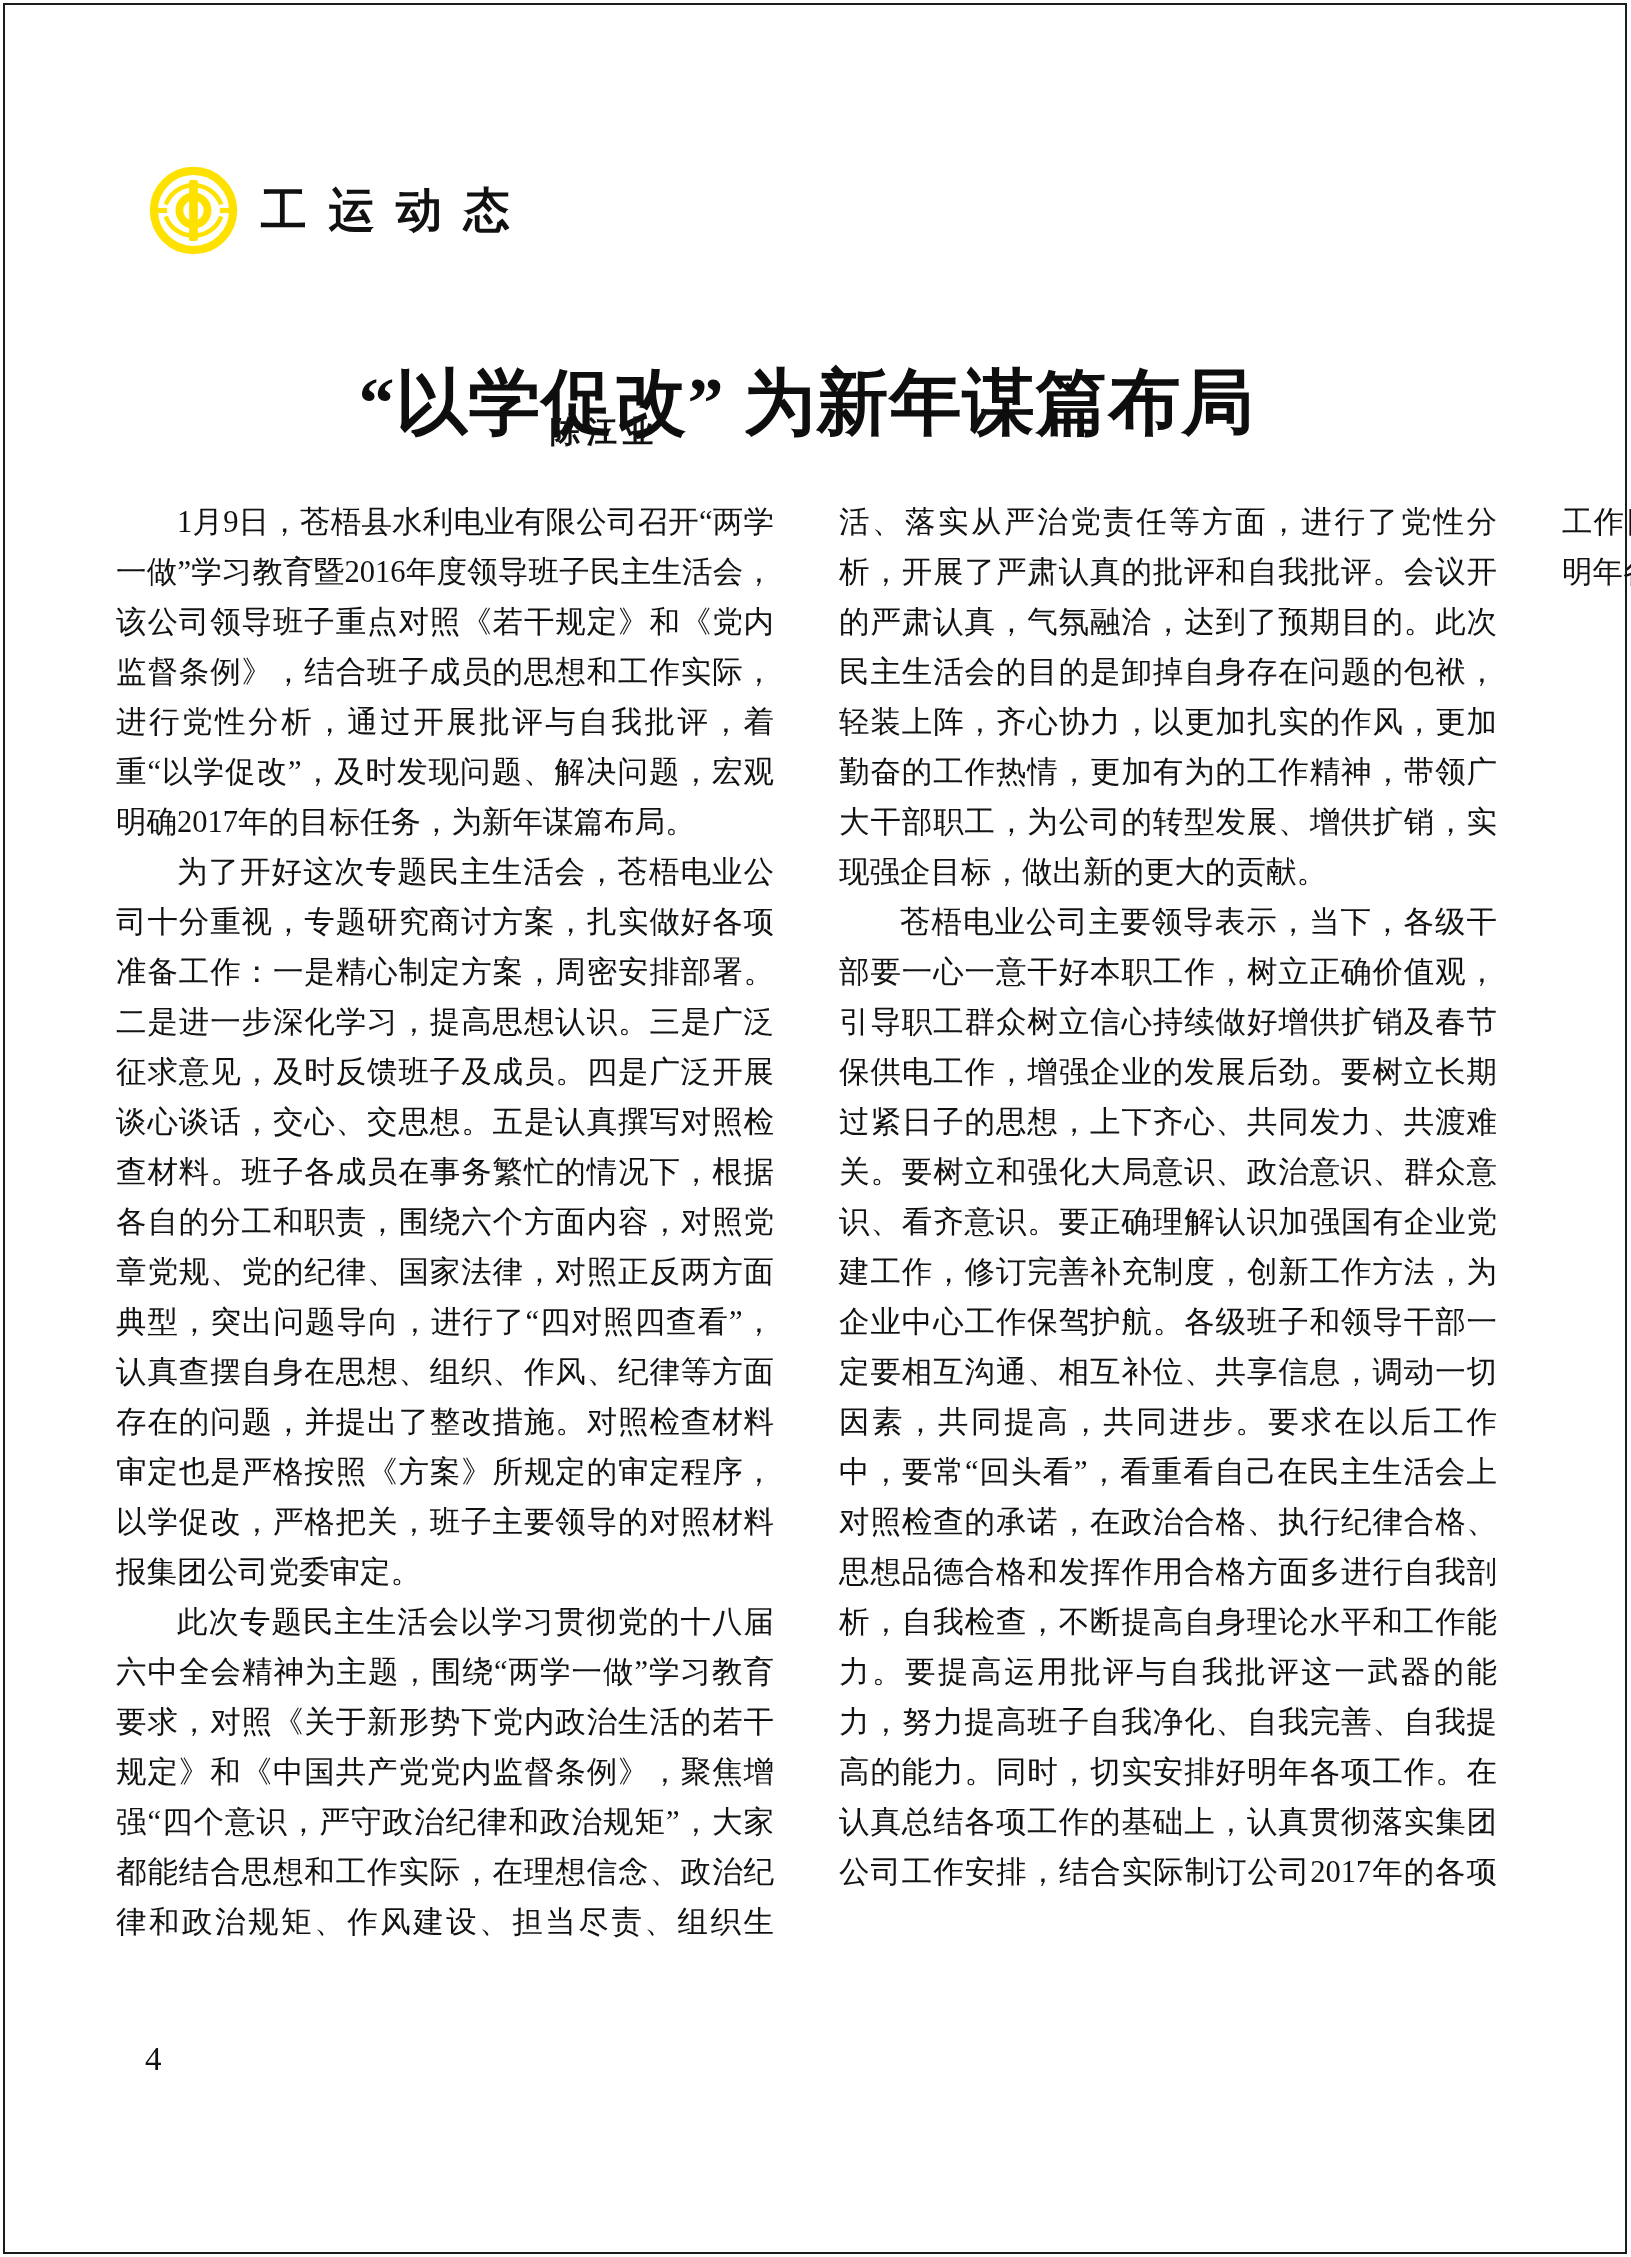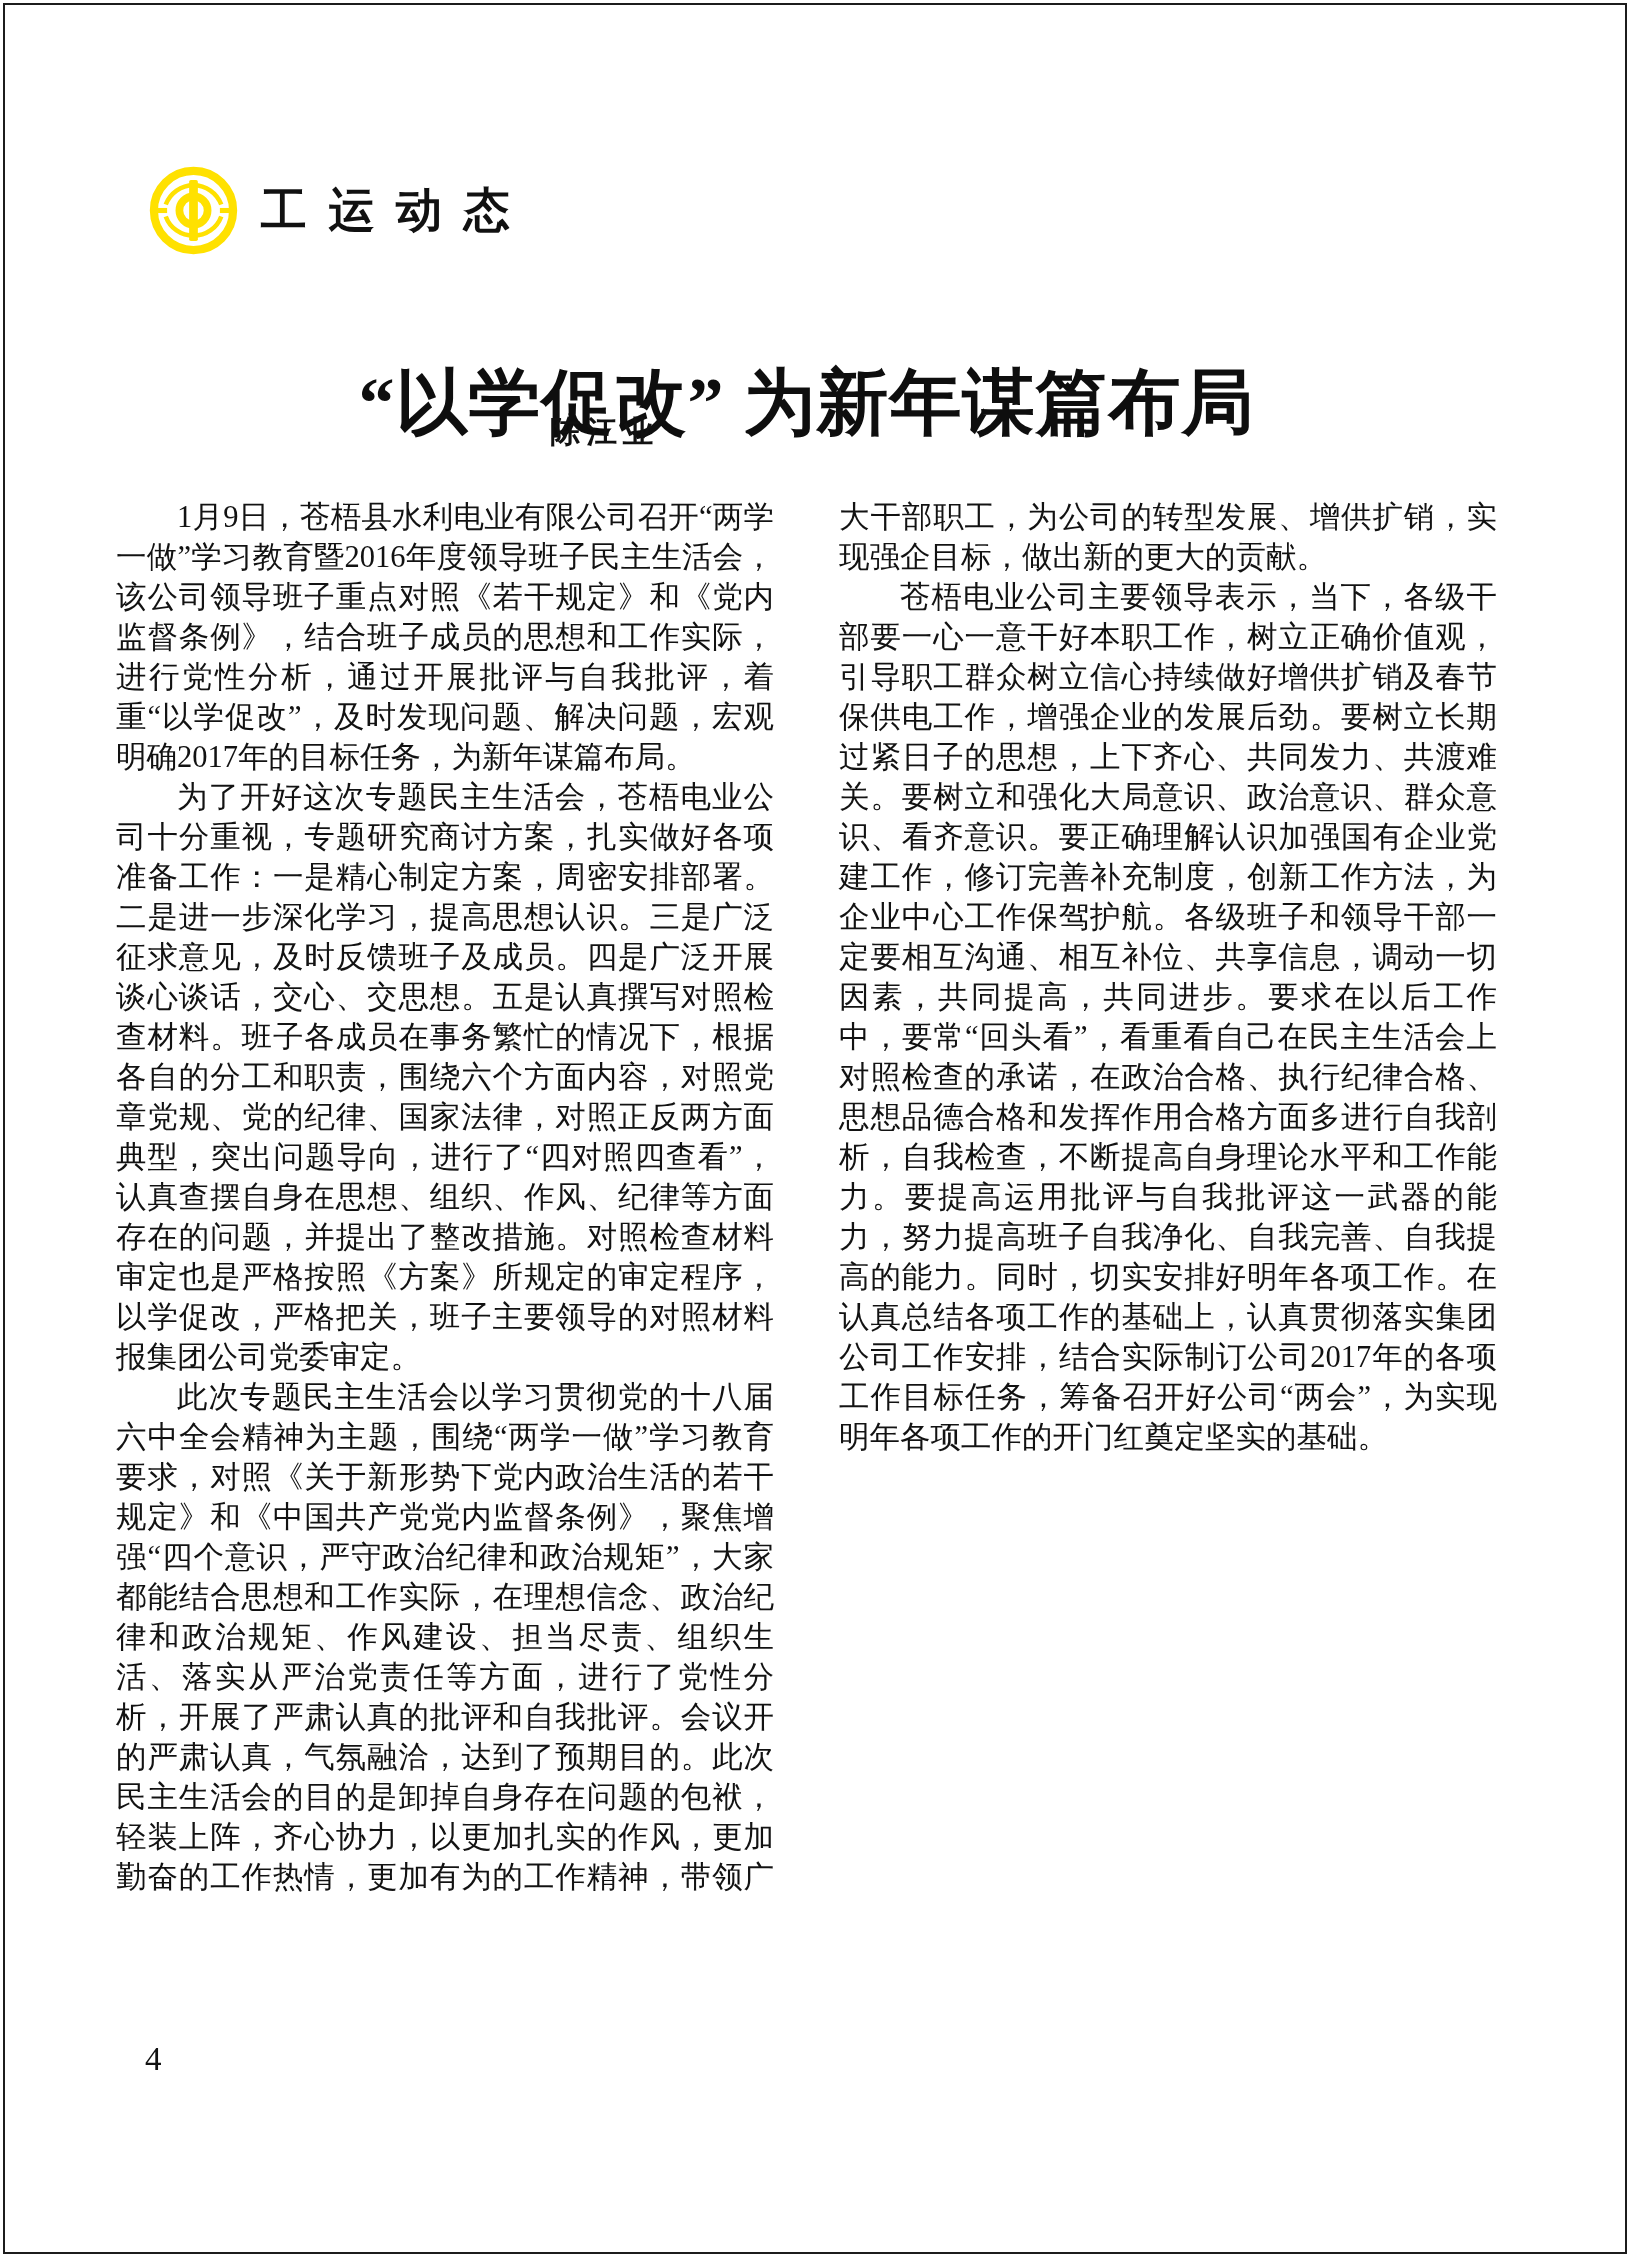--- a/index.html
+++ b/index.html
@@ -63,21 +63,21 @@
   }
   .article-body {
     position: absolute;
     left: 116px; top: 497px;
     width: 1381px;
     height: 1456px;
     column-count: 2;
     column-gap: 65px;
     column-fill: auto;
     font-size: 30.5px;
-    line-height: 40px;
+    line-height: 50px;
     text-align: justify;
     color: #121212;
     font-family: "Liberation Serif", "DejaVu Serif", serif;
   }
   .article-body p {
     margin: 0;
     padding: 0;
     text-indent: 2em;
   }
   .article-signature {

